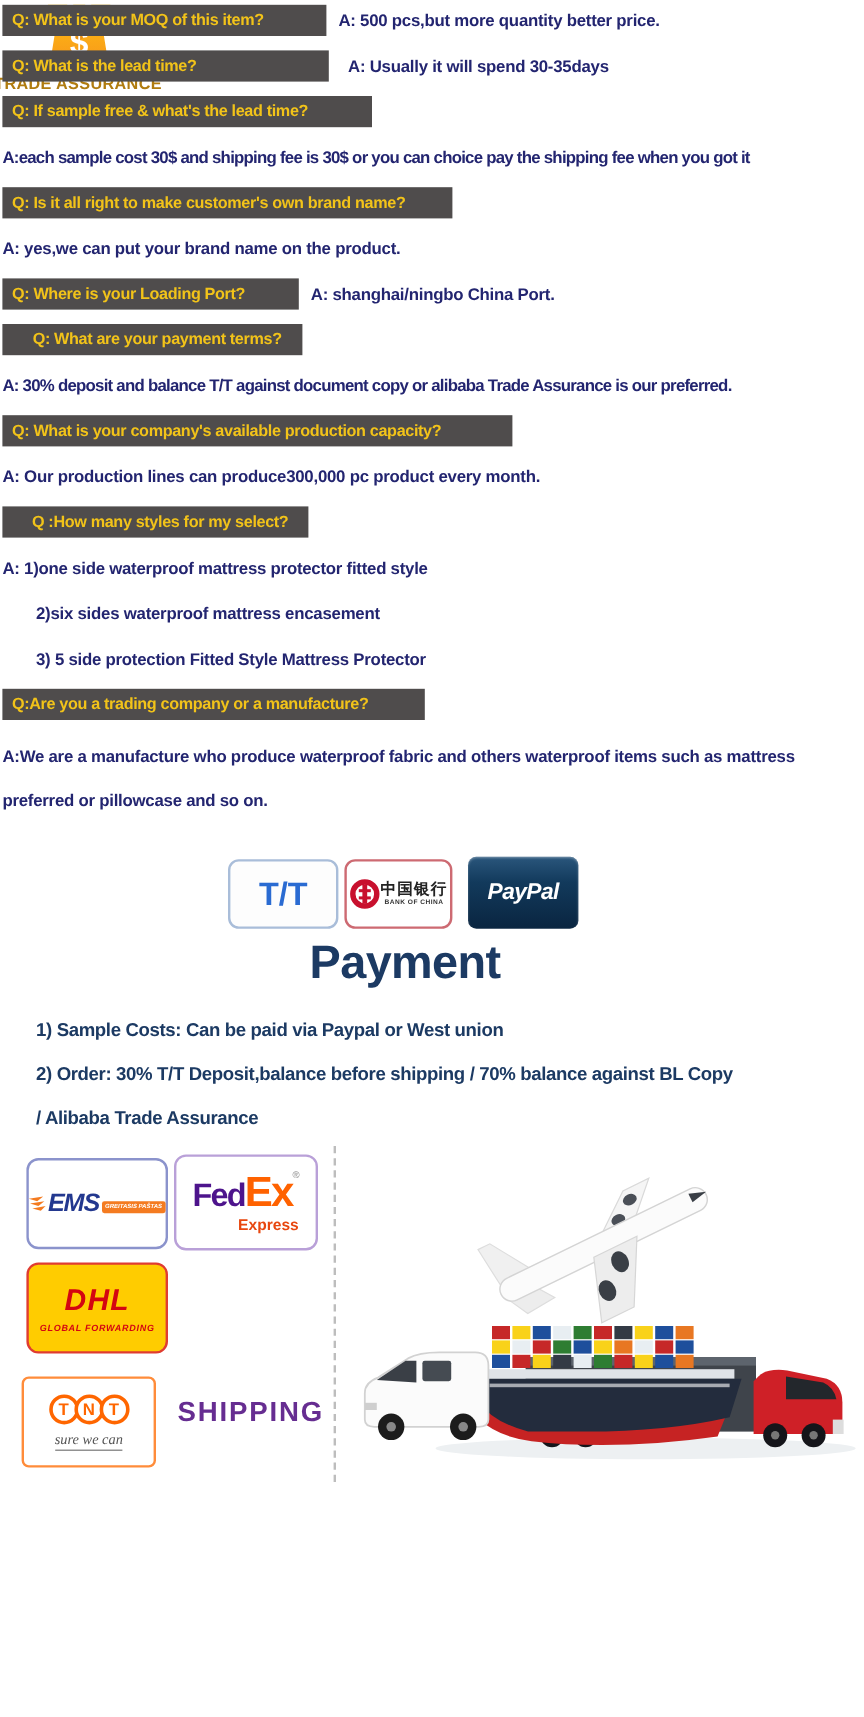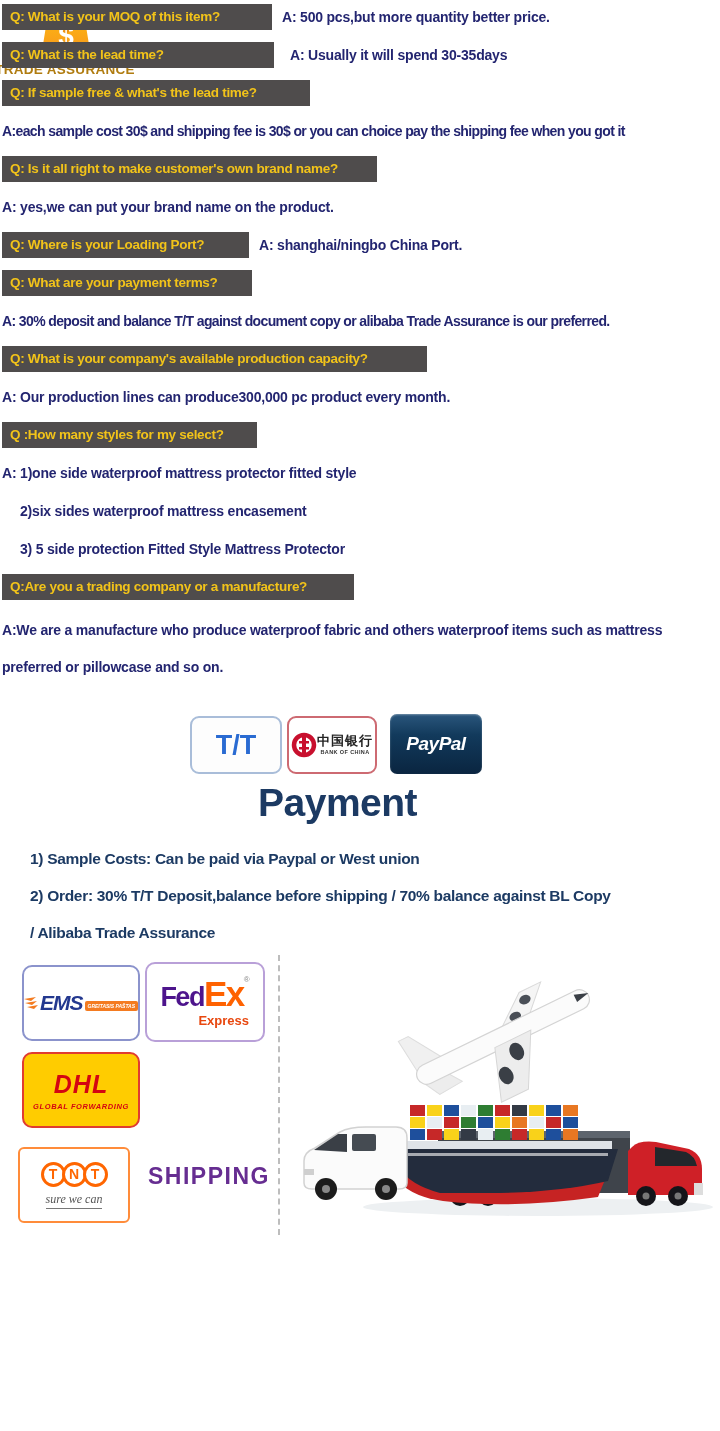--- a/index.html
+++ b/index.html
@@ -6,26 +6,26 @@
   .page{position:relative;width:720px;height:1358px;background:#fff;overflow:hidden;
         font-family:"Liberation Sans",sans-serif;}
 
   
   .faq{position:absolute;top:4px;left:2px;width:716px;}
   .fl{height:26px;margin-bottom:12px;display:flex;align-items:center;}
   .fl.auto{height:auto;}
   .qbar{background:#4f4c4c;color:#f2c319;font-weight:bold;font-size:13.5px;
         letter-spacing:-0.3px;height:26px;line-height:26px;padding-left:8px;
         box-sizing:border-box;white-space:nowrap;overflow:hidden;flex:none;}
-  .qbar.pad{}
+  .qbar.pad{text-align:center;}
   .ans{color:#232570;font-weight:bold;font-size:14px;letter-spacing:-0.2px;white-space:nowrap;}
   .ans.inline{margin-left:10px;}
   .ans.in14{margin-left:16px;}
   .ans.tight{letter-spacing:-0.62px;}
-  .ans.indent{margin-left:18px;}
+  .ans.indent{margin-left:28px;}
   .ans.wrap{white-space:normal;line-height:37px;width:706px;}
 
   
   .pay-card{position:absolute;box-sizing:border-box;display:flex;align-items:center;justify-content:center;}
   .pay-tt{left:190px;top:716px;width:92px;height:58px;border:2px solid #a9bdd9;border-radius:9px;
           background:#fdfdfd;color:#2a6bd2;font-size:27px;font-weight:bold;}
   .pay-boc{left:287px;top:716px;width:90px;height:58px;border:2px solid #cd6a72;border-radius:9px;
            background:#fff;flex-direction:row;gap:0;}
   .boc-txt{display:flex;flex-direction:column;align-items:center;line-height:1;}
   .boc-cn{font-family:"Liberation Serif",serif;font-size:13px;color:#222;font-weight:bold;letter-spacing:1px;}

